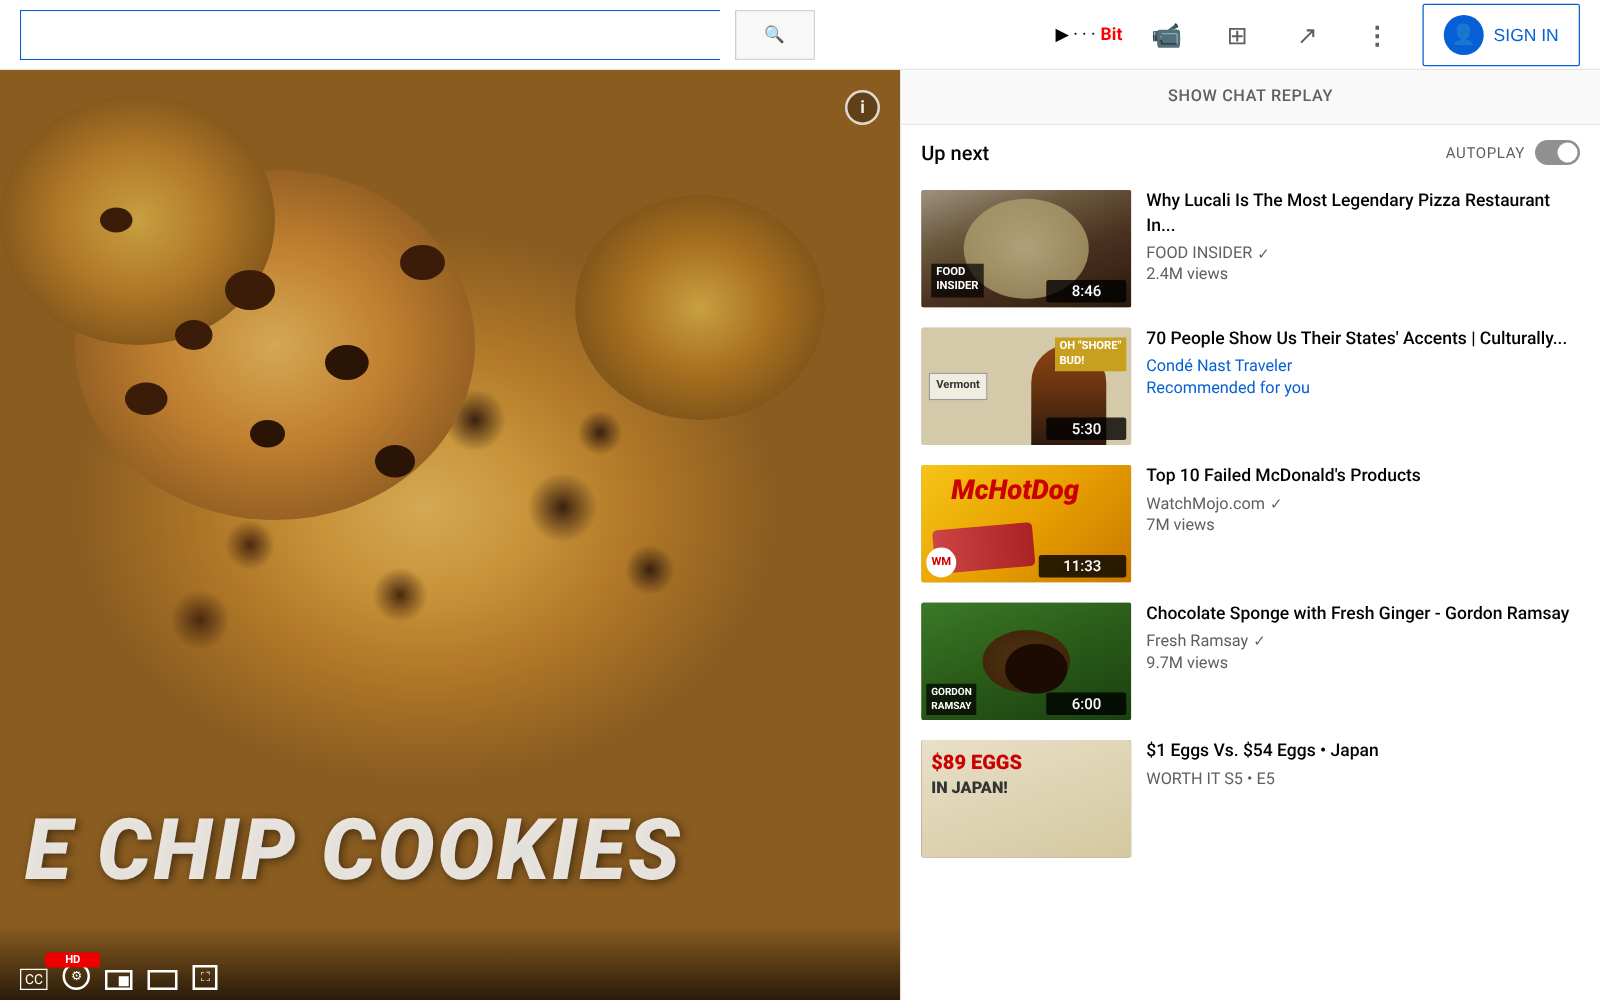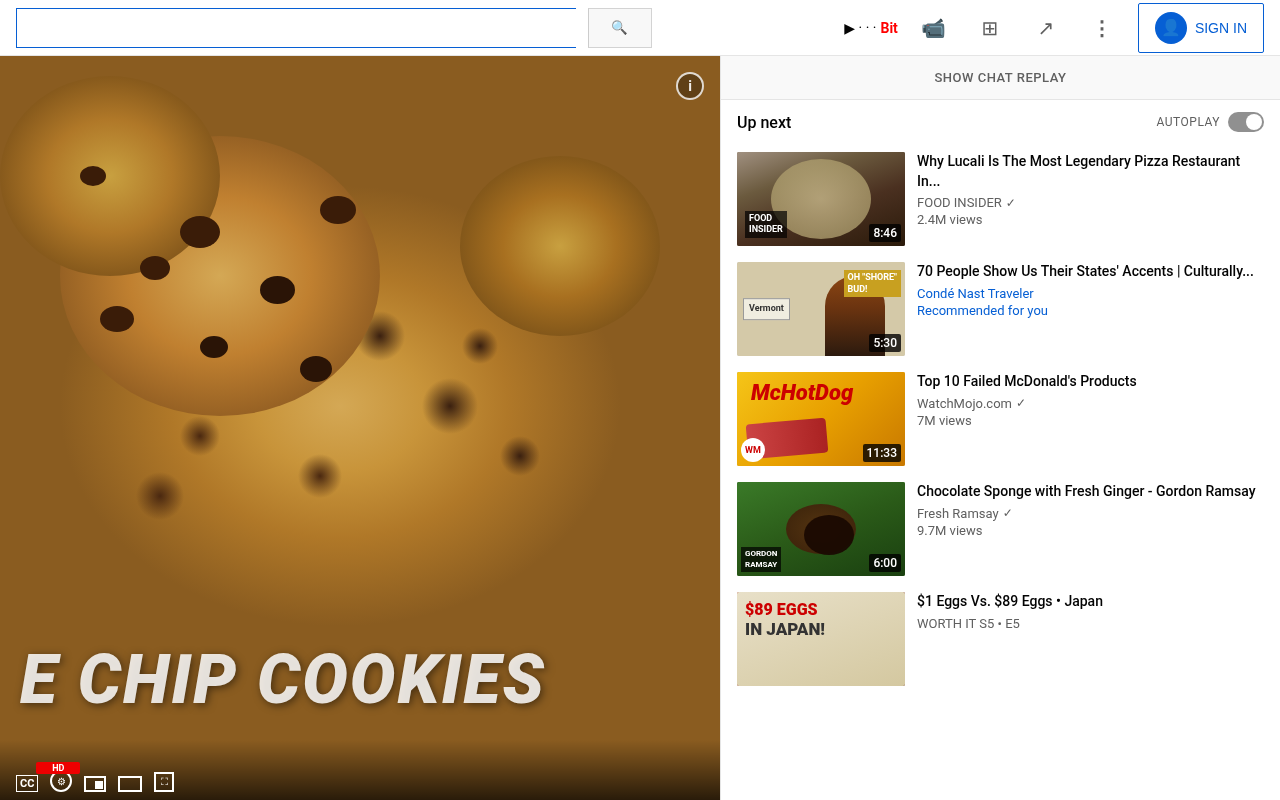--- a/index.html
+++ b/index.html
@@ -262,21 +262,21 @@
       border-radius: 2px;
     }
     .duration-badge {
       position: absolute;
       bottom: 4px;
       right: 4px;
       background: rgba(0,0,0,0.8);
       color: white;
       font-size: 12px;
       font-weight: 500;
-      padding: 2px 4px;
+      padding: 2px 20px;
       border-radius: 2px;
     }
     .video-info {
       flex: 1;
       padding: 0 4px;
     }
     .video-title {
       font-size: 14px;
       font-weight: 500;
       line-height: 1.4;
@@ -473,21 +473,21 @@
       <div style="position:absolute;width:34px;height:26px;background:#3a1c08;border-radius:50%;top:250px;left:100px;"></div>
 
       <div class="info-btn">i</div>
 
       <div class="video-text-overlay">
         <div class="cookie-title">E CHIP COOKIES</div>
       </div>
 
       <div class="video-controls">
         <div class="control-btn">
-          <span style="border:1.5px solid white;padding:1px 3px;font-size:11px;font-weight:bold;">CC</span>
+          <span style="border:1.5px solid white;padding:1px 3px;font-size:11px;font-weight:normal;">CC</span>
         </div>
         <div class="control-btn" style="position:relative;">
           <span style="background:#e00;color:white;font-size:9px;font-weight:bold;padding:1px 16px;border-radius:2px;position:absolute;top:-8px;right:-8px;">HD</span>
           <span style="width:22px;height:22px;border:2px solid white;border-radius:50%;display:flex;align-items:center;justify-content:center;font-size:10px;">⚙</span>
         </div>
         <div class="control-btn">
           <span style="width:22px;height:16px;border:2px solid white;display:flex;align-items:flex-end;justify-content:flex-end;padding:1px;">
             <span style="width:8px;height:8px;background:white;display:block;"></span>
           </span>
         </div>
@@ -553,21 +553,21 @@
           <span>Condé Nast Traveler</span>
         </div>
         <div class="video-views" style="color:#065fd4;">Recommended for you</div>
       </div>
     </div>
 
     <div class="video-card">
       <div class="video-thumb">
         <div class="thumb-mcd">
           <div style="position:absolute;top:0;left:0;right:0;bottom:0;background:linear-gradient(135deg,#f5c518 0%,#e8a000 50%,#c87800 100%);"></div>
-          <div style="position:absolute;top:8px;left:14px;font-size:22px;font-weight:900;color:#cc0000;font-style:italic;">McHotDog</div>
+          <div style="position:absolute;top:8px;left:24px;font-size:22px;font-weight:900;color:#cc0000;font-style:italic;">McHotDog</div>
           <div style="position:absolute;bottom:10px;left:10px;width:80px;height:35px;background:linear-gradient(90deg,#c44,#a22);border-radius:4px;transform:rotate(-5deg);"></div>
         </div>
         <div class="wm-badge" style="font-size:9px;">WM</div>
         <div class="duration-badge">11:33</div>
       </div>
       <div class="video-info">
         <div class="video-title">Top 10 Failed McDonald's Products</div>
         <div class="video-channel">
           <span>WatchMojo.com</span>
           <span class="verified-icon">✓</span>
@@ -593,25 +593,25 @@
           <span class="verified-icon">✓</span>
         </div>
         <div class="video-views">9.7M views</div>
       </div>
     </div>
 
     <div class="video-card">
       <div class="video-thumb">
         <div class="thumb-worth">
           <div style="position:absolute;top:0;left:0;right:0;bottom:0;background:linear-gradient(160deg,#e8e0c8 0%,#d4c8a0 100%);"></div>
-          <div style="position:absolute;top:8px;left:8px;font-size:16px;font-weight:900;color:#c00;line-height:1.2;">$89 EGGS<br><span style="font-size:17px;color:#333;">IN JAPAN!</span></div>
+          <div style="position:absolute;top:8px;left:8px;font-size:16px;font-weight:900;color:#c00;line-height:1.2;">$89 EGGS<br><span style="font-size:13px;color:#333;">IN JAPAN!</span></div>
         </div>
       </div>
       <div class="video-info">
-        <div class="video-title">$1 Eggs Vs. $89 Eggs • Japan</div>
+        <div class="video-title">$1 Eggs Vs. $54 Eggs • Japan</div>
         <div class="video-channel">
           <span>WORTH IT  S5 • E5</span>
         </div>
       </div>
     </div>
 
   </div>
 </div>
 
 </body></html>

